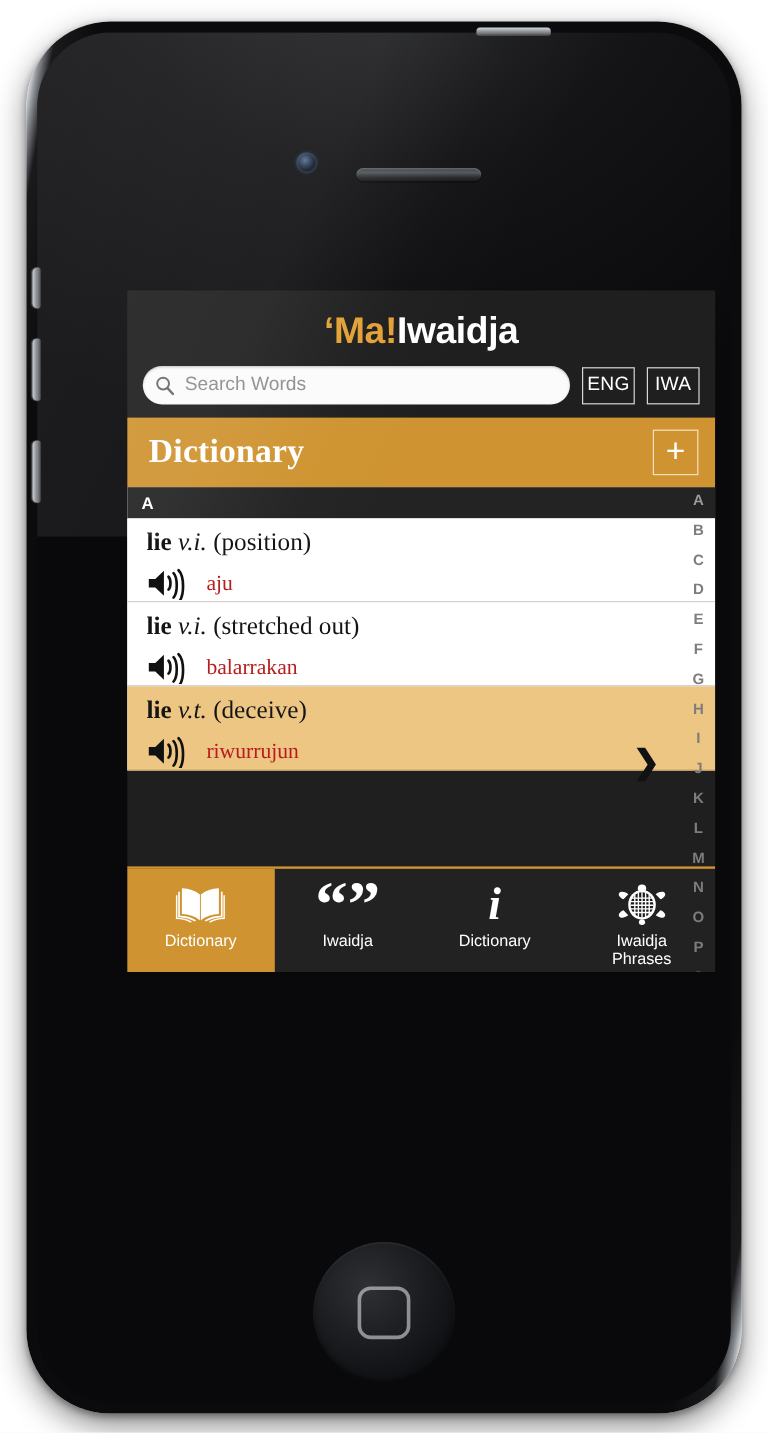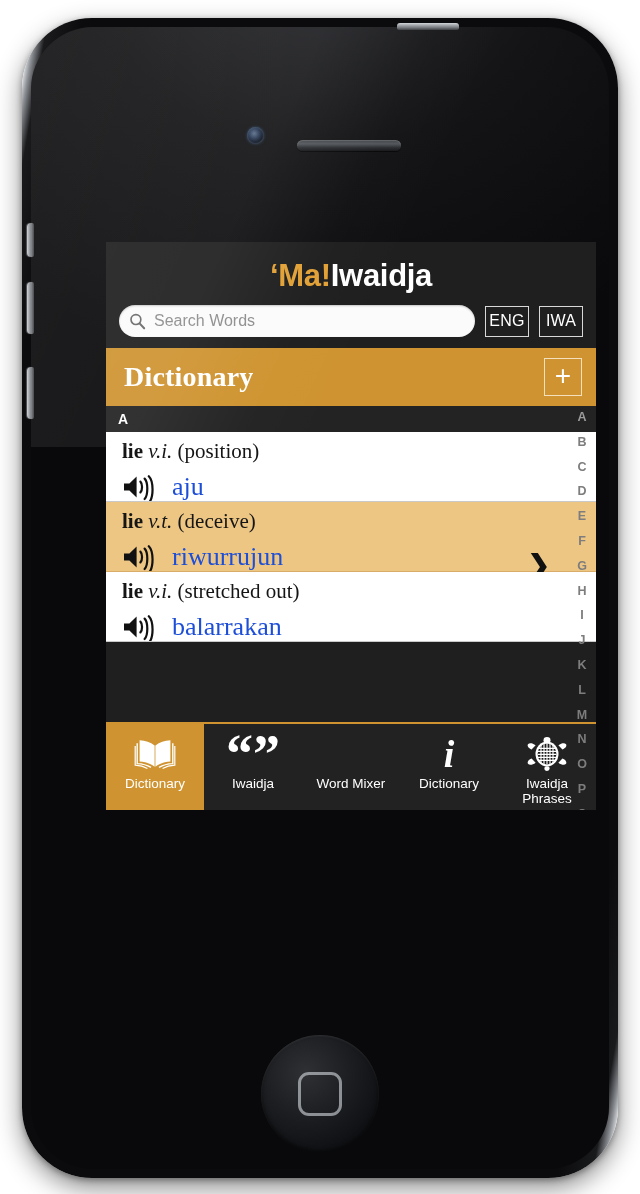--- a/index.html
+++ b/index.html
@@ -198,21 +198,21 @@
   }
   .gloss-line .hw { font-weight: bold; }
   .gloss-line .pos { font-style: italic; }
   .word-line {
     display: flex; align-items: center;
     margin-top: 8px;
   }
   .spk { width: 36px; height: 28px; flex: 0 0 36px; display:block; }
   .word {
     font-family: "Liberation Serif", serif;
-    font-size: 26px; color: #1d4ed8;
+    font-size: 18px; color: #b91c1c;
     margin-left: 14px;
   }
   .chev {
     position: absolute; right: 46px; top: 50px;
     font-family: "Liberation Sans", sans-serif;
     font-weight: bold; font-size: 27px; color: #111;
     line-height: 1;
   }
 
   
@@ -317,54 +317,54 @@
                 <path d="M2 10.5h5.4L14.6 3.6v20.8L7.4 17.5H2z" fill="#111"></path>
                 <path d="M18.4 8.6c2.2 2.2 2.2 8.6 0 10.8" fill="none" stroke="#111" stroke-width="2.2" stroke-linecap="round"></path>
                 <path d="M22.6 5.6c3.6 3.6 3.6 16.8 0 20.4" fill="none" stroke="#111" stroke-width="2.2" stroke-linecap="round"></path>
                 <path d="M26.8 3.2c5 5 5 21.6 0 26.6" fill="none" stroke="#111" stroke-width="2.2" stroke-linecap="round"></path>
               </svg>
               <span class="word">aju</span>
             </div>
             <div class="chev"></div>
           </div>
 
+          <div class="row">
+            <div class="gloss-line">
+              <span class="hw">lie</span>
+              <span class="pos">v.i.</span>
+              <span>(stretched out)</span>
+            </div>
+            <div class="word-line">
+              <svg class="spk" viewBox="0 0 36 28">
+                <path d="M2 10.5h5.4L14.6 3.6v20.8L7.4 17.5H2z" fill="#111"></path>
+                <path d="M18.4 8.6c2.2 2.2 2.2 8.6 0 10.8" fill="none" stroke="#111" stroke-width="2.2" stroke-linecap="round"></path>
+                <path d="M22.6 5.6c3.6 3.6 3.6 16.8 0 20.4" fill="none" stroke="#111" stroke-width="2.2" stroke-linecap="round"></path>
+                <path d="M26.8 3.2c5 5 5 21.6 0 26.6" fill="none" stroke="#111" stroke-width="2.2" stroke-linecap="round"></path>
+              </svg>
+              <span class="word">balarrakan</span>
+            </div>
+            <div class="chev"></div>
+          </div>
+
           <div class="row selected">
             <div class="gloss-line">
               <span class="hw">lie</span>
               <span class="pos">v.t.</span>
               <span>(deceive)</span>
             </div>
             <div class="word-line">
               <svg class="spk" viewBox="0 0 36 28">
                 <path d="M2 10.5h5.4L14.6 3.6v20.8L7.4 17.5H2z" fill="#111"></path>
                 <path d="M18.4 8.6c2.2 2.2 2.2 8.6 0 10.8" fill="none" stroke="#111" stroke-width="2.2" stroke-linecap="round"></path>
                 <path d="M22.6 5.6c3.6 3.6 3.6 16.8 0 20.4" fill="none" stroke="#111" stroke-width="2.2" stroke-linecap="round"></path>
                 <path d="M26.8 3.2c5 5 5 21.6 0 26.6" fill="none" stroke="#111" stroke-width="2.2" stroke-linecap="round"></path>
               </svg>
               <span class="word">riwurrujun</span>
             </div>
             <div class="chev">❯</div>
-          </div>
-
-          <div class="row">
-            <div class="gloss-line">
-              <span class="hw">lie</span>
-              <span class="pos">v.i.</span>
-              <span>(stretched out)</span>
-            </div>
-            <div class="word-line">
-              <svg class="spk" viewBox="0 0 36 28">
-                <path d="M2 10.5h5.4L14.6 3.6v20.8L7.4 17.5H2z" fill="#111"></path>
-                <path d="M18.4 8.6c2.2 2.2 2.2 8.6 0 10.8" fill="none" stroke="#111" stroke-width="2.2" stroke-linecap="round"></path>
-                <path d="M22.6 5.6c3.6 3.6 3.6 16.8 0 20.4" fill="none" stroke="#111" stroke-width="2.2" stroke-linecap="round"></path>
-                <path d="M26.8 3.2c5 5 5 21.6 0 26.6" fill="none" stroke="#111" stroke-width="2.2" stroke-linecap="round"></path>
-              </svg>
-              <span class="word">balarrakan</span>
-            </div>
-            <div class="chev"></div>
           </div>
 
           <div class="alpha-index" id="alpha-index">
               <span class="on-dark">A</span>
               <span>B</span>
               <span>C</span>
               <span>D</span>
               <span>E</span>
               <span>F</span>
               <span>G</span>
@@ -398,24 +398,20 @@
             <div class="tlabel">Dictionary</div>
           </div>
 
           <div class="tab">
             <div class="ticon">
               <span class="quote-glyph">“”</span>
             </div>
             <div class="tlabel">Iwaidja</div>
           </div>
 
-          <div class="tab">
-            <div class="ticon"></div>
-            <div class="tlabel">Word Mixer</div>
-          </div>
 
           <div class="tab">
             <div class="ticon">
               <span class="i-glyph">i</span>
             </div>
             <div class="tlabel">Dictionary</div>
           </div>
 
           <div class="tab">
             <div class="ticon">

